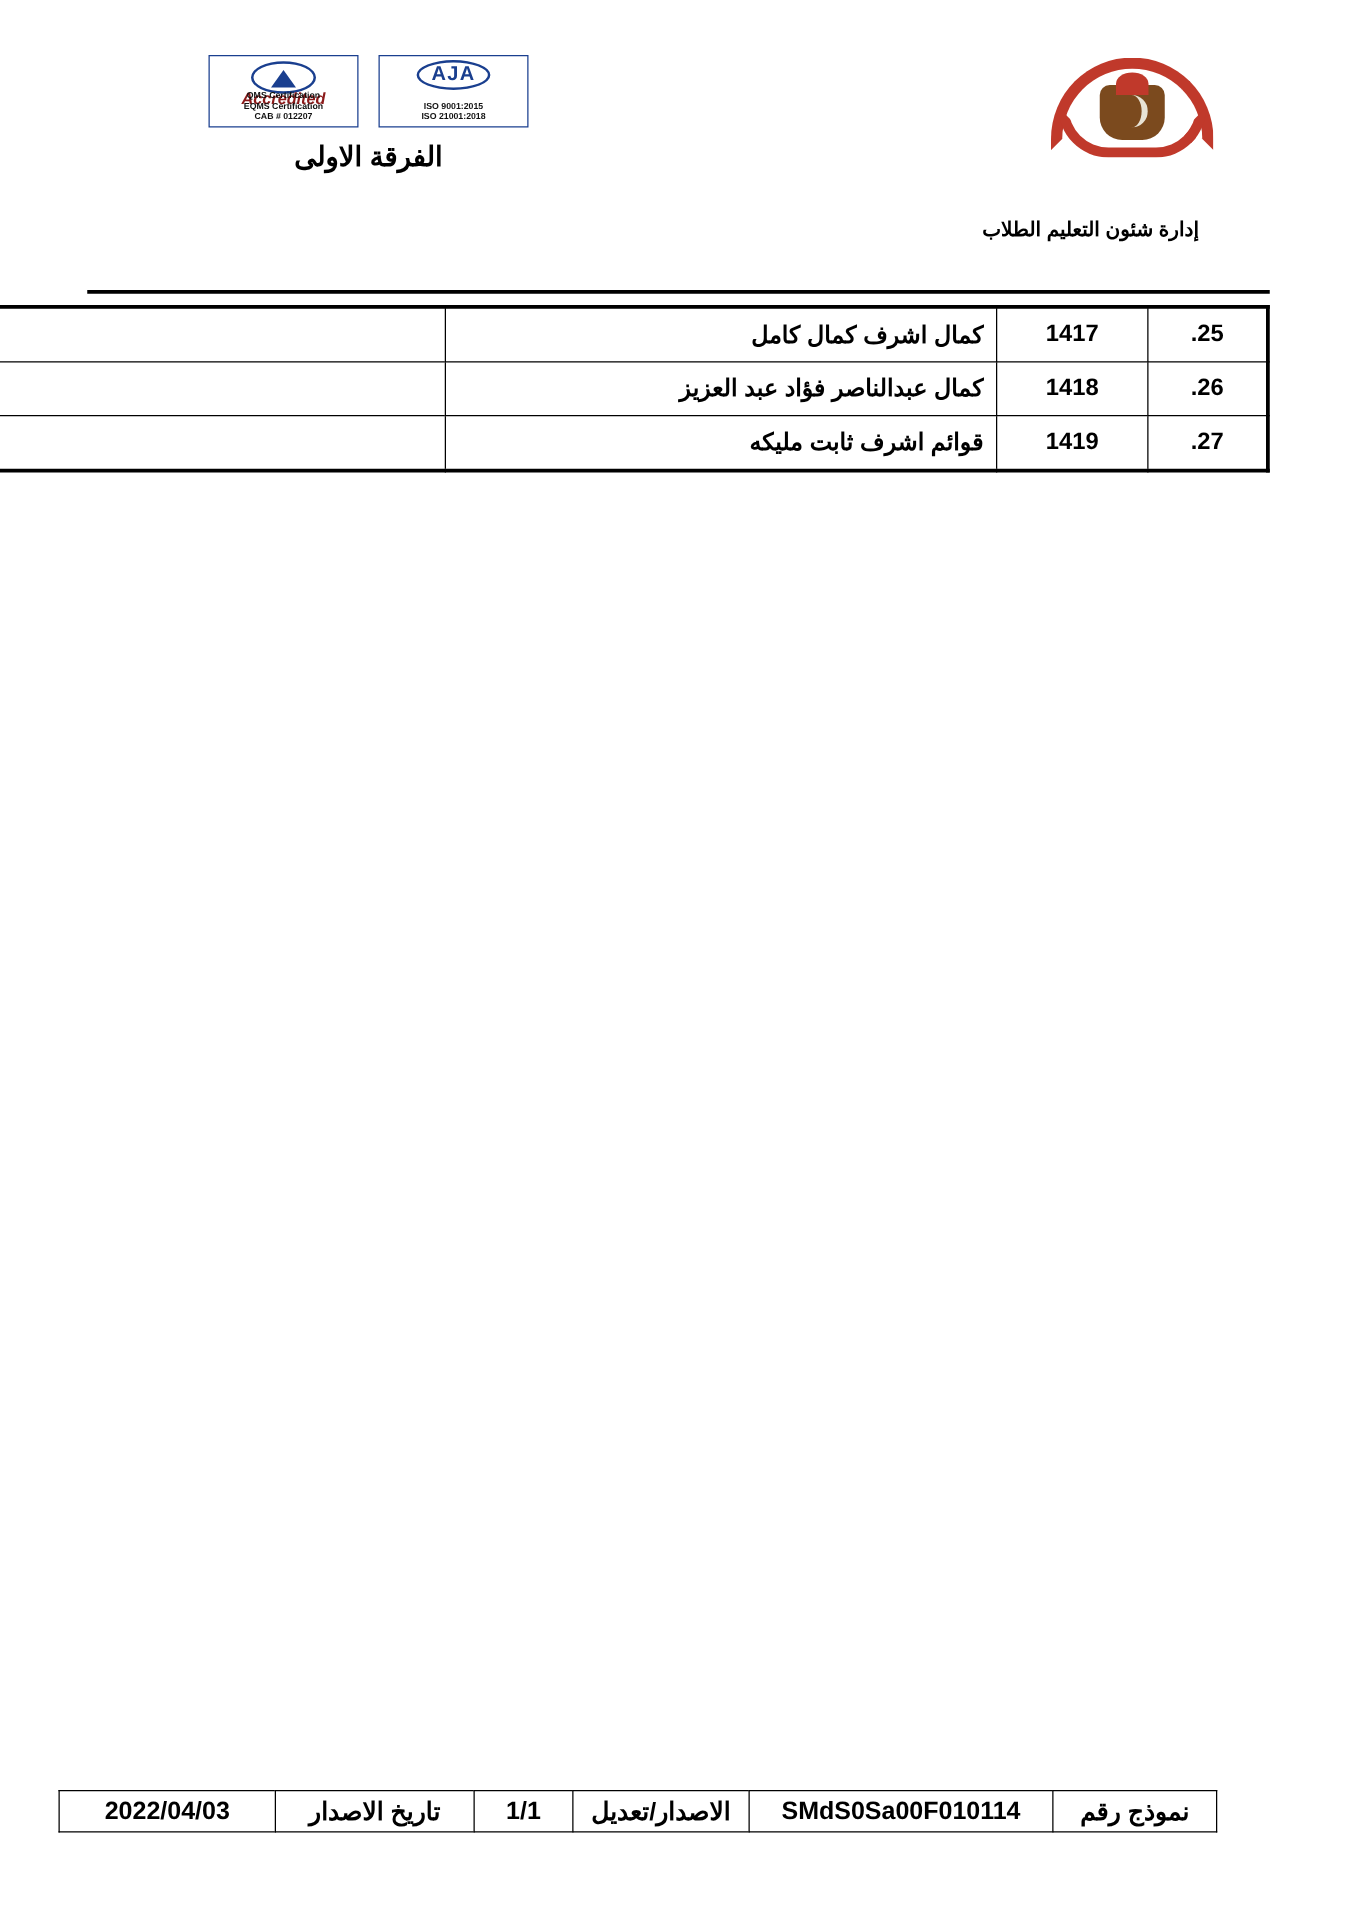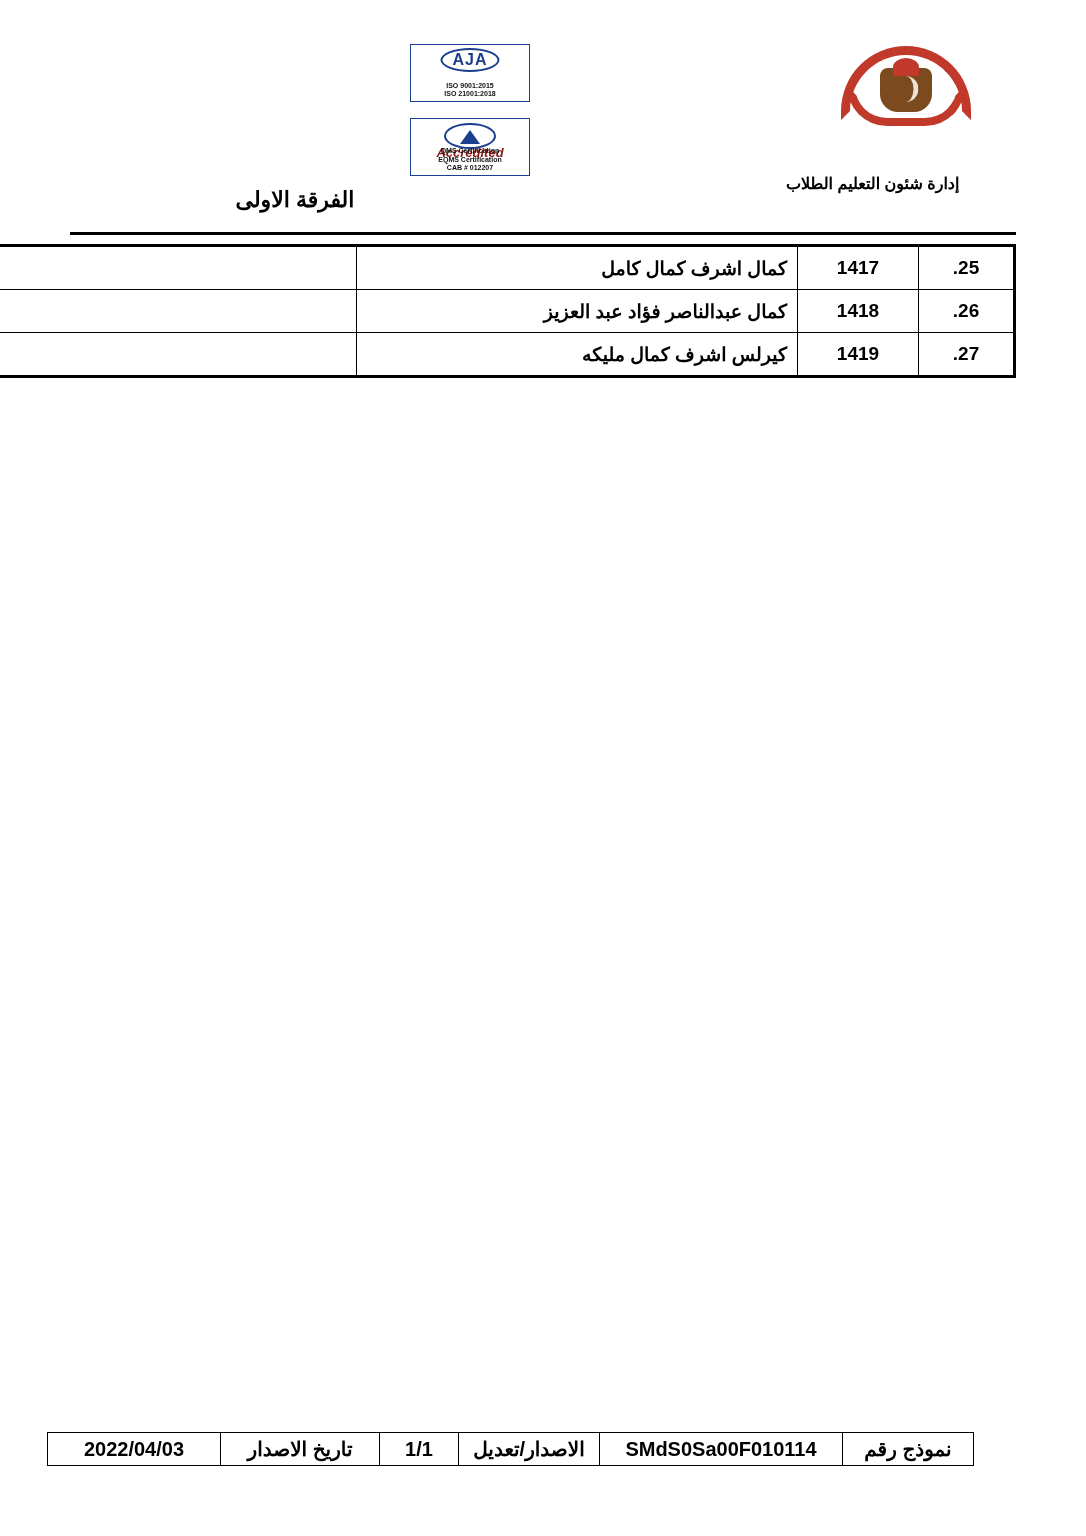--- a/index.html
+++ b/index.html
@@ -123,21 +123,21 @@
   }
 
   
   .center-block {
     width: 470px;
     text-align: center;
     padding-top: 4px;
   }
   .iso-strip {
     display: flex;
-    flex-direction: column;
+    flex-direction: row;
     justify-content: center;
     gap: 16px;
     margin-bottom: 8px;
   }
   .iso-box {
     border: 1px solid #1a3f8f;
     background: #fff;
     width: 120px;
     height: 58px;
     position: relative;
@@ -426,21 +426,21 @@
         </tr>
         <tr>
           <td class="col-idx">.26</td>
           <td class="col-code">1418</td>
           <td class="col-name">كمال عبدالناصر فؤاد عبد العزيز</td>
           <td class="col-sign"></td>
         </tr>
         <tr>
           <td class="col-idx">.27</td>
           <td class="col-code">1419</td>
-          <td class="col-name">كيرلس اشرف كمال مليكه</td>
+          <td class="col-name">قوائم اشرف ثابت مليكه</td>
           <td class="col-sign"></td>
         </tr>
       </tbody>
     </table>
   </div>
 
   <div class="footer">
     <table class="footer-tbl">
       <tbody>
         <tr>

